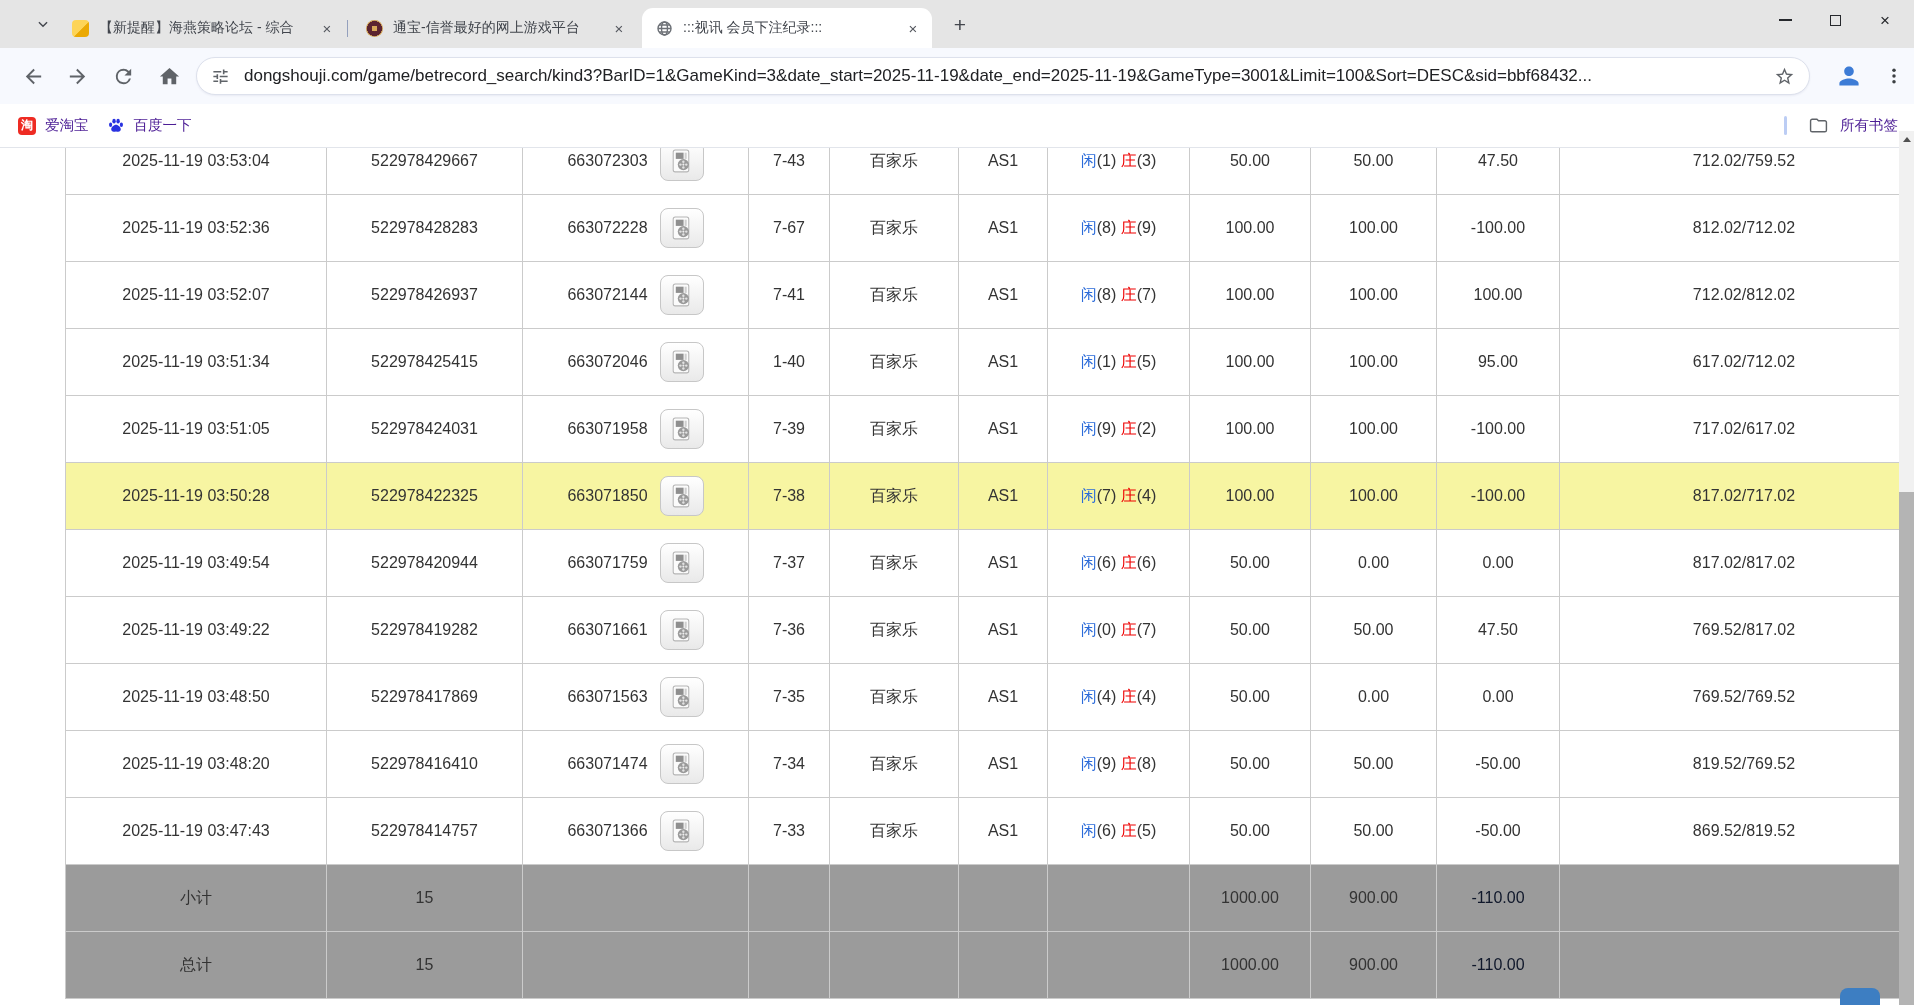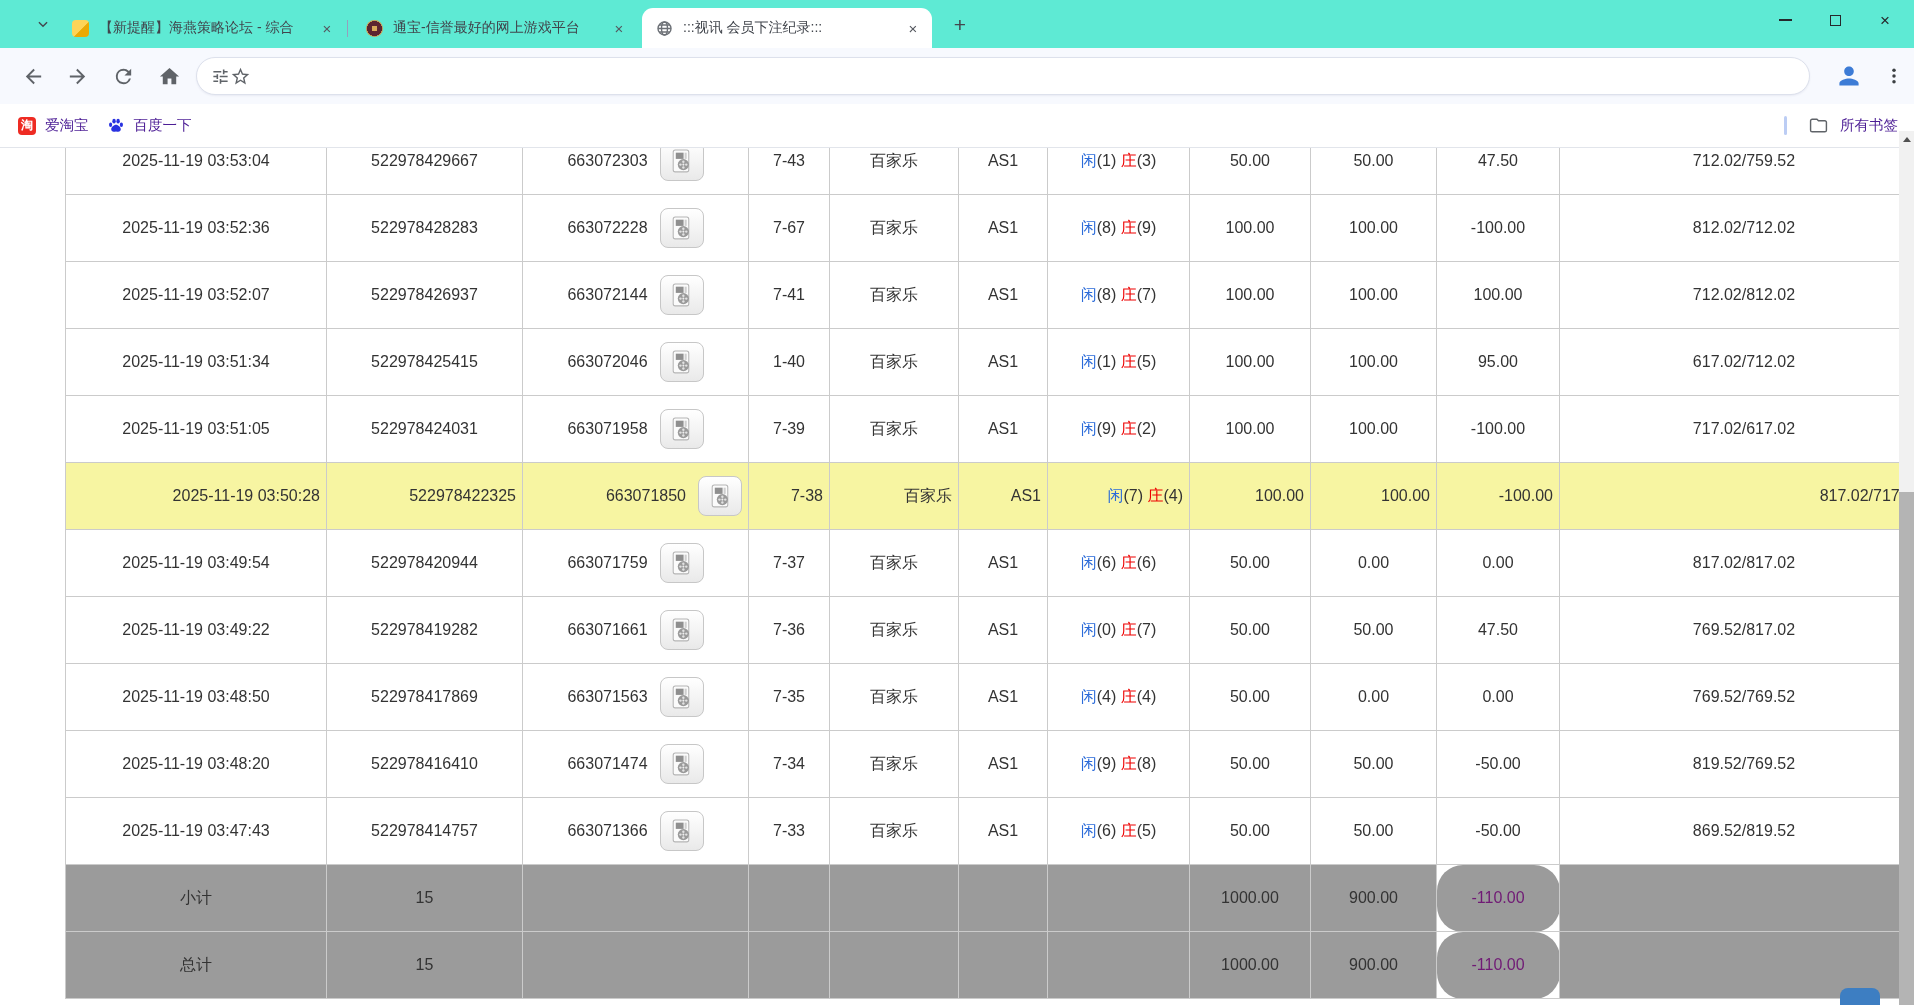--- a/index.html
+++ b/index.html
@@ -1,20 +1,20 @@
 <!DOCTYPE html>
 <html><head>
 <meta charset="utf-8">
 <style>
   html,body{margin:0;padding:0;background:#fff;}
   .screen{position:relative;width:1914px;height:1005px;overflow:hidden;background:#fff;
           font-family:"Liberation Sans","DejaVu Sans",sans-serif;}
 
   
-  .tabstrip{position:absolute;left:0;top:0;width:100%;height:48px;background:#5eead4;}
+  .tabstrip{position:absolute;left:0;top:0;width:100%;height:48px;background:#e5e5e5;}
   .tab-search{position:absolute;left:30px;top:11px;width:26px;height:26px;border:none;background:transparent;
               display:flex;align-items:center;justify-content:center;border-radius:50%;padding:0;}
   .tab{position:absolute;top:8px;height:40px;display:flex;align-items:center;padding:0 10px;box-sizing:border-box;}
   .tab-1{left:58px;width:288px;}
   .tab-2{left:352px;width:286px;}
   .tab-3{left:642px;width:290px;background:#fff;border-radius:11px 11px 0 0;}
   .tab-sep{position:absolute;left:347px;top:20px;width:1px;height:17px;background:#94a0bd;}
   .fav{width:17px;height:17px;margin:0 10px 0 4px;flex:none;position:relative;}
   .fav-note{border-radius:4px;background:linear-gradient(135deg,#fdd457 55%,#eba903 56%);}
   .fav-casino{border-radius:50%;background:radial-gradient(circle,#d9a85a 0 24%,#5c2430 25% 62%,#c99a4e 63% 76%,#5c2430 77% 100%);}
@@ -57,28 +57,28 @@
               display:flex;align-items:center;justify-content:center;}
   .bm-right{position:absolute;right:16px;top:0;height:100%;display:flex;align-items:center;gap:12px;text-align:center;}
   .bm-vsep{width:3px;height:19px;border-radius:2px;background:#bccdf4;margin-right:10px;}
 
   
   .content{position:absolute;left:0;top:148px;right:0;bottom:0;background:#fff;overflow:hidden;margin-left:48px;}
   .tablewrap{position:absolute;left:17px;top:-21px;}
   table.bets{border-collapse:collapse;table-layout:fixed;width:1863px;}
   table.bets td{border:1px solid #cbcbcb;text-align:center;font-size:16px;color:#333;height:66px;
                 padding:0 6px;overflow:hidden;box-sizing:content-box;}
-  tr.hl td{background:#f7f5a2;text-align:right;}
+  tr.hl td{background:#f7f5a2;}
   .c-blue{color:#2b6bd9;}
   .c-red{color:#ee0000;}
   .gidwrap{display:inline-flex;align-items:center;gap:12px;}
   .filmbtn{display:inline-flex;align-items:center;justify-content:center;width:44px;height:40px;border-radius:8px;
            border:1px solid #c7c7c7;background:linear-gradient(#ffffff,#e9e9e9);padding:0;}
   tfoot td{border:2px solid #fff;background:#9b9b9b;color:#fff;font-size:15px;height:41px;text-align:center;}
-  tfoot td.c-red{color:#701a75;border-radius:26px;}
+  tfoot td.c-red{color:#0f172a;}
 
   
   .scrollbar{position:absolute;right:0;top:131px;width:15px;height:874px;background:#f1f1f1;}
   .sb-up{position:absolute;left:0;top:0;width:15px;height:18px;background:transparent;border:none;padding:0;}
   .sb-up::after{content:"";position:absolute;left:3.5px;top:6px;width:0;height:0;
                 border-left:4px solid transparent;border-right:4px solid transparent;border-bottom:5px solid #505050;}
   .sb-thumb{position:absolute;left:0;top:361px;width:15px;height:513px;background:#b4b4b4;}
 
   
   .top-btn{position:absolute;left:1840px;top:988px;width:40px;height:42px;border:none;border-radius:8px;
@@ -153,20 +153,21 @@
     <button class="nav-btn nb-home">
       <svg viewBox="0 0 24 24">
           <path d="M10 20v-6h4v6h5v-8h3L12 3 2 12h3v8z"></path>
         </svg>
     </button>
 
     <div class="omnibox">
       <svg class="tune" viewBox="0 0 24 24">
           <path d="M3 17v2h6v-2H3zM3 5v2h10V5H3zm10 16v-2h8v-2h-8v-2h-2v6h2zM7 9v2H3v2h4v2h2V9H7zm14 4v-2H11v2h10zm-6-4h2V7h4V5h-4V3h-2v6z"></path>
         </svg>
+      <span class="url-text">dongshouji.com/game/betrecord_search/kind3?BarID=1&amp;GameKind=3&amp;date_start=2025-11-19&amp;date_end=2025-11-19&amp;GameType=3001&amp;Limit=100&amp;Sort=DESC&amp;sid=bbf68432...</span>
       <svg class="star" viewBox="0 0 24 24">
           <path d="M22 9.24l-7.19-.62L12 2 9.19 8.63 2 9.24l5.46 4.73L5.82 21 12 17.27 18.18 21l-1.63-7.03L22 9.24zM12 15.4l-3.76 2.27 1-4.28-3.32-2.88 4.38-.38L12 6.1l1.71 4.04 4.38.38-3.32 2.88 1 4.28L12 15.4z"></path>
         </svg>
     </div>
 
     <button class="profile-btn">
       <svg viewBox="0 0 24 24">
           <path d="M12 12c2.7 0 4.8-2.1 4.8-4.8S14.7 2.4 12 2.4 7.2 4.5 7.2 7.2 9.3 12 12 12zm0 2.4c-3.2 0-9.6 1.6-9.6 4.8v2.4h19.2v-2.4c0-3.2-6.4-4.8-9.6-4.8z"></path>
         </svg>
     </button>

